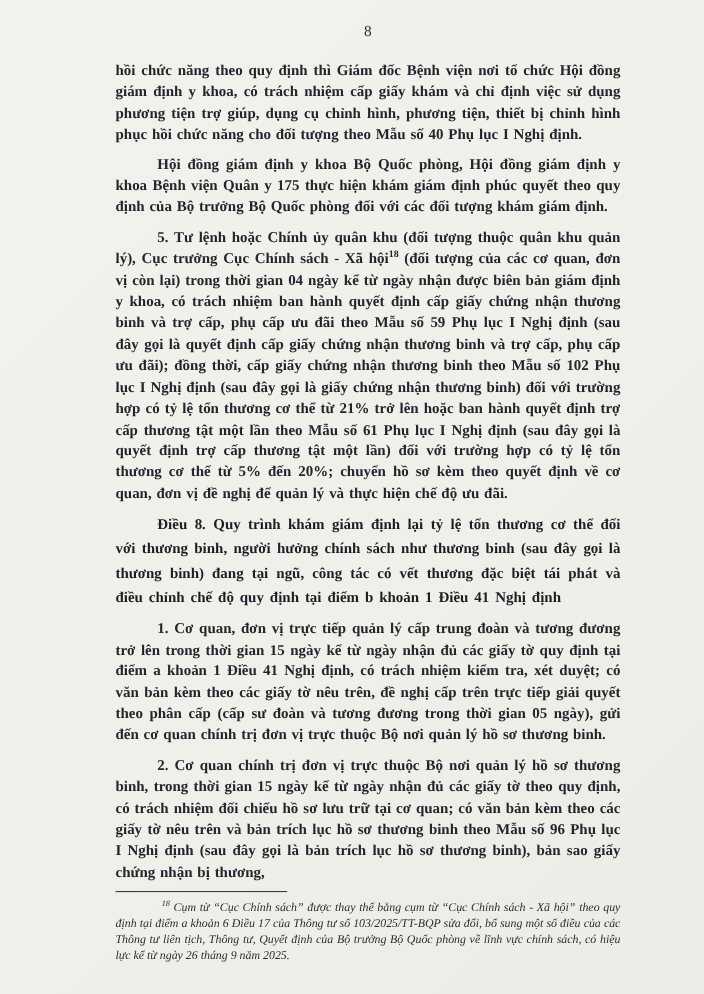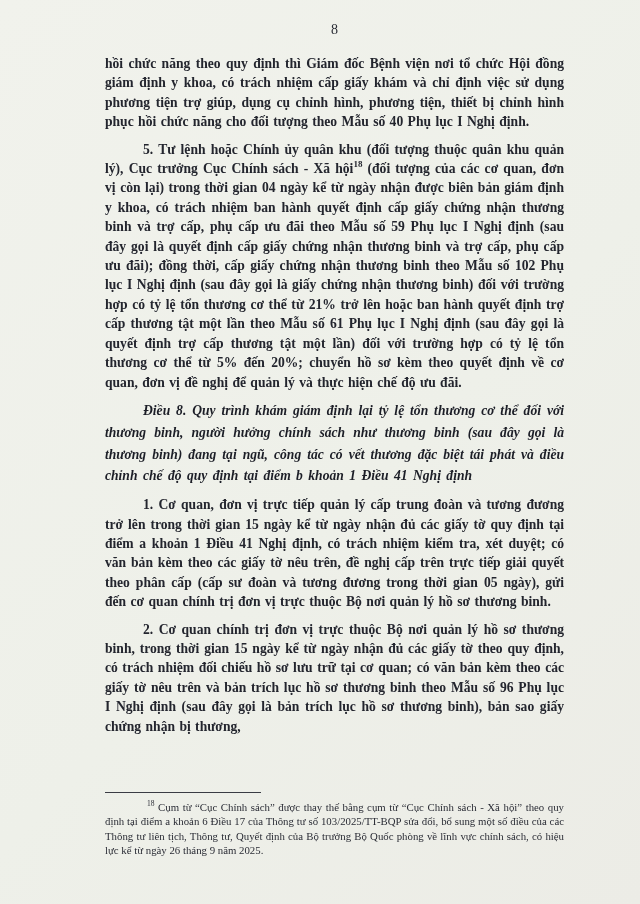--- a/index.html
+++ b/index.html
@@ -39,29 +39,29 @@
     font-weight: bold;
   }
   .para.indent {
     text-indent: 38px;
   }
   .para.heading {
     font-weight: bold;
     line-height: 21.8px;
     color: #1c1e27;
     word-spacing: 2px;
-    font-style: italic;
   }
   .para sup {
     font-size: 9px;
     line-height: 0;
   }
   .footnote-block {
     margin-top: auto;
     margin-bottom: 46px;
+    font-style: italic;
   }
   .footnote-separator {
     width: 156px;
     border: 0;
     border-top: 1.3px solid #3a3c44;
     margin: 0 0 7px 0;
   }
   .footnote {
     font-size: 10.8px;
     line-height: 14.6px;
@@ -76,20 +76,21 @@
   }
 </style>
 </head>
 <body>
 
 <div class="page">
   <div class="page-number">8</div>
 
   <div class="document-body">
       <p class="para body"><span>hồi chức năng theo quy định thì Giám đốc Bệnh viện nơi tổ chức Hội đồng giám định y khoa, có trách nhiệm cấp giấy khám và chỉ định việc sử dụng phương tiện trợ giúp, dụng cụ chỉnh hình, phương tiện, thiết bị chỉnh hình phục hồi chức năng cho đối tượng theo Mẫu số 40 Phụ lục I Nghị định.</span></p>
+      <p class="para body indent"><span>Hội đồng giám định y khoa Bộ Quốc phòng, Hội đồng giám định y khoa Bệnh viện Quân y 175 thực hiện khám giám định phúc quyết theo quy định của Bộ trưởng Bộ Quốc phòng đối với các đối tượng khám giám định.</span></p>
       <p class="para body indent"><span>5. Tư lệnh hoặc Chính ủy quân khu (đối tượng thuộc quân khu quản lý), Cục trưởng Cục Chính sách - Xã hội</span><sup>18</sup><span> (đối tượng của các cơ quan, đơn vị còn lại) trong thời gian 04 ngày kể từ ngày nhận được biên bản giám định y khoa, có trách nhiệm ban hành quyết định cấp giấy chứng nhận thương binh và trợ cấp, phụ cấp ưu đãi theo Mẫu số 59 Phụ lục I Nghị định (sau đây gọi là quyết định cấp giấy chứng nhận thương binh và trợ cấp, phụ cấp ưu đãi); đồng thời, cấp giấy chứng nhận thương binh theo Mẫu số 102 Phụ lục I Nghị định (sau đây gọi là giấy chứng nhận thương binh) đối với trường hợp có tỷ lệ tổn thương cơ thể từ 21% trở lên hoặc ban hành quyết định trợ cấp thương tật một lần theo Mẫu số 61 Phụ lục I Nghị định (sau đây gọi là quyết định trợ cấp thương tật một lần) đối với trường hợp có tỷ lệ tổn thương cơ thể từ 5% đến 20%; chuyển hồ sơ kèm theo quyết định về cơ quan, đơn vị đề nghị để quản lý và thực hiện chế độ ưu đãi.</span></p>
       <p class="para heading indent"><span>Điều 8. Quy trình khám giám định lại tỷ lệ tổn thương cơ thể đối với thương binh, người hưởng chính sách như thương binh (sau đây gọi là thương binh) đang tại ngũ, công tác có vết thương đặc biệt tái phát và điều chỉnh chế độ quy định tại điểm b khoản 1 Điều 41 Nghị định</span></p>
       <p class="para body indent"><span>1. Cơ quan, đơn vị trực tiếp quản lý cấp trung đoàn và tương đương trở lên trong thời gian 15 ngày kể từ ngày nhận đủ các giấy tờ quy định tại điểm a khoản 1 Điều 41 Nghị định, có trách nhiệm kiểm tra, xét duyệt; có văn bản kèm theo các giấy tờ nêu trên, đề nghị cấp trên trực tiếp giải quyết theo phân cấp (cấp sư đoàn và tương đương trong thời gian 05 ngày), gửi đến cơ quan chính trị đơn vị trực thuộc Bộ nơi quản lý hồ sơ thương binh.</span></p>
       <p class="para body indent"><span>2. Cơ quan chính trị đơn vị trực thuộc Bộ nơi quản lý hồ sơ thương binh, trong thời gian 15 ngày kể từ ngày nhận đủ các giấy tờ theo quy định, có trách nhiệm đối chiếu hồ sơ lưu trữ tại cơ quan; có văn bản kèm theo các giấy tờ nêu trên và bản trích lục hồ sơ thương binh theo Mẫu số 96 Phụ lục I Nghị định (sau đây gọi là bản trích lục hồ sơ thương binh), bản sao giấy chứng nhận bị thương,</span></p>
     </div>
 
   <div class="footnote-block">
     <hr class="footnote-separator">
     <p class="footnote"><sup>18</sup><span> Cụm từ “Cục Chính sách” được thay thế bằng cụm từ “Cục Chính sách - Xã hội” theo quy định tại điểm a khoản 6 Điều 17 của Thông tư số 103/2025/TT-BQP sửa đổi, bổ sung một số điều của các Thông tư liên tịch, Thông tư, Quyết định của Bộ trưởng Bộ Quốc phòng về lĩnh vực chính sách, có hiệu lực kể từ ngày 26 tháng 9 năm 2025.</span></p>
   </div>

